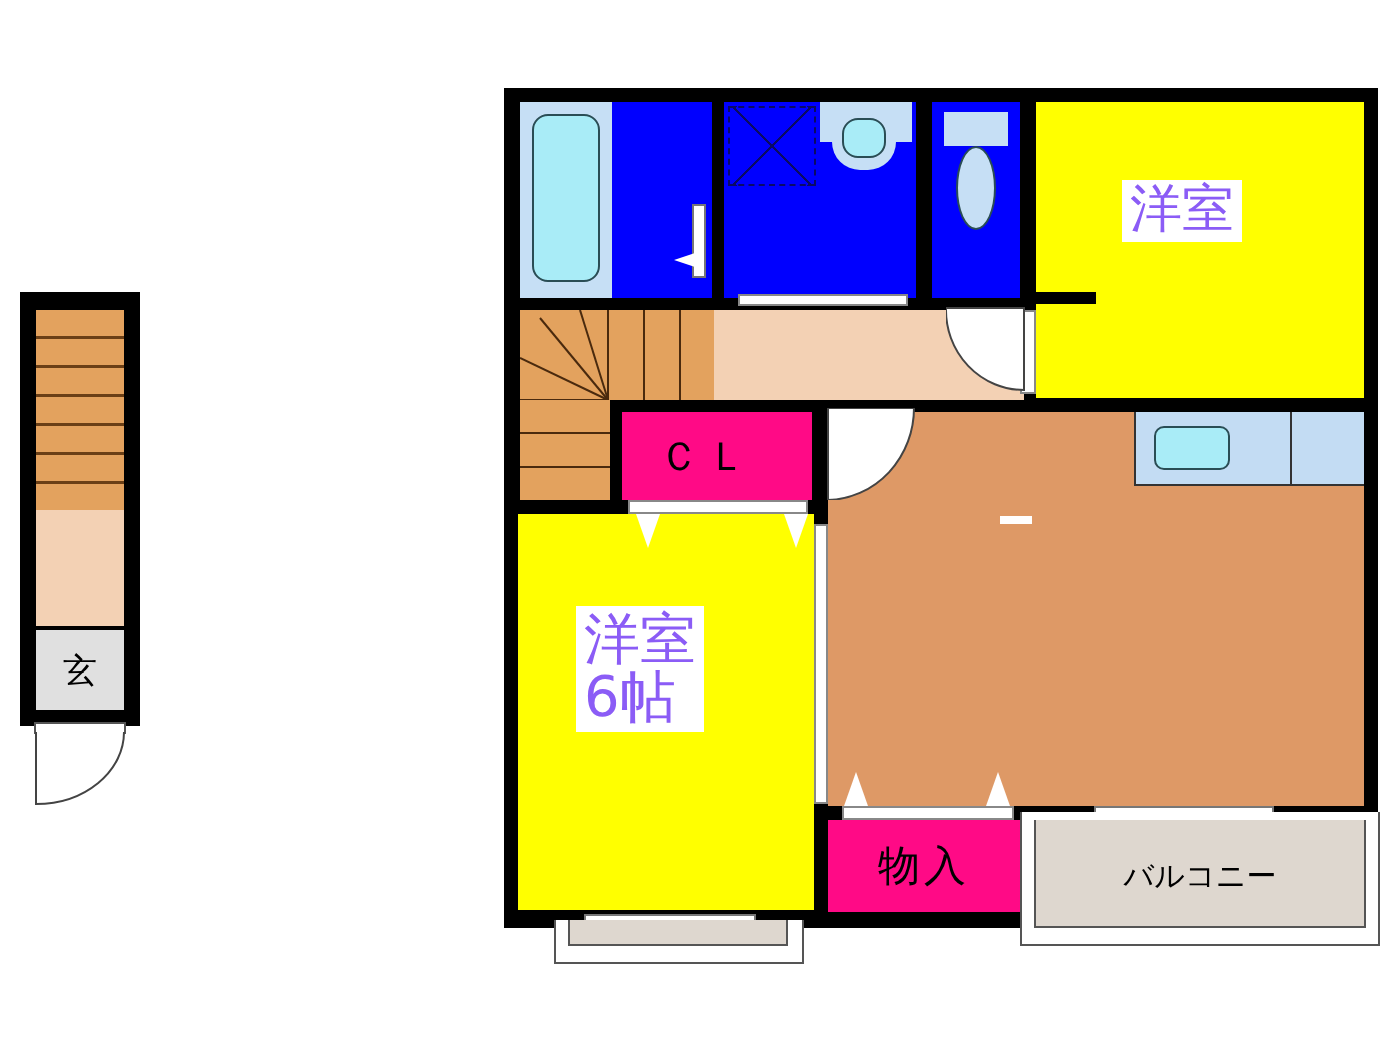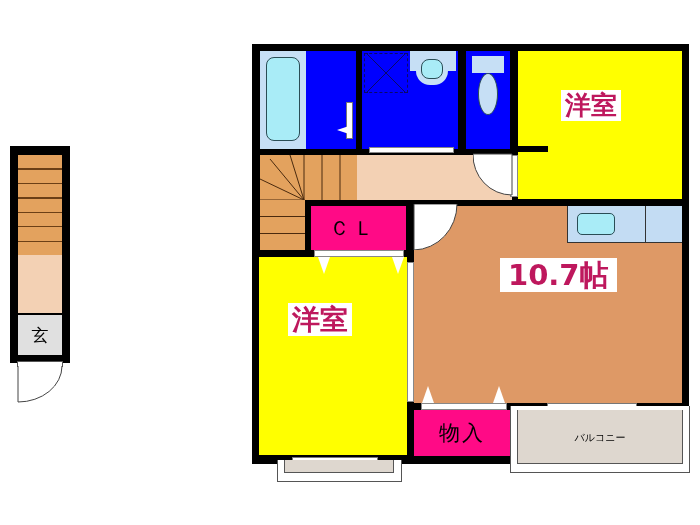--- a/index.html
+++ b/index.html
@@ -1,19 +1,19 @@
 <!DOCTYPE html>
 <html><head>
 <meta charset="utf-8">
 <style>
   html,body{margin:0;padding:0;background:#ffffff;}
   body{width:700px;height:525px;position:relative;overflow:hidden;font-family:"DejaVu Sans","Liberation Sans",sans-serif;}
   .abs{position:absolute;box-sizing:border-box;}
   .wall{background:#000;}
-  .label-box{background:#fff;color:#be185d;line-height:1.05;padding:2px 4px;font-weight:bold;}
+  .label-box{background:#fff;color:#8b5cf6;line-height:1.05;padding:2px 4px;}
   .lbl{position:absolute;box-sizing:border-box;display:flex;align-items:center;justify-content:center;}
 </style>
 </head>
 <body>
 
 <div class="abs wall" style="left:10px;top:146px;width:60px;height:217px;"></div>
 <div class="abs" style="left:18px;top:155px;width:44px;height:100px;background:#e3a25e;">
   <div class="abs" style="left:0;top:0;width:44px;height:100px;background:repeating-linear-gradient(to bottom,transparent 0,transparent 13px,#6b3f16 13px,#6b3f16 14.5px);"></div>
 </div>
 <div class="abs" style="left:18px;top:255px;width:44px;height:58px;background:#f3d1b4;"></div>
@@ -78,43 +78,43 @@
 <div class="lbl" style="left:311px;top:206px;width:85px;height:44px;font-size:20px;letter-spacing:4px;">ＣＬ</div>
 <div class="abs" style="left:314px;top:250px;width:90px;height:7px;background:#fff;border:1px solid #888;"></div>
 
 <div class="abs" style="left:259px;top:257px;width:148px;height:198px;background:#ffff00;"></div>
 <svg class="abs" style="left:318px;top:257px;" width="90" height="18" viewBox="0 0 90 18">
   <path d="M0 0 L12 0 L6 17 Z" fill="#fff"></path>
     <path d="M74 0 L86 0 L80 17 Z" fill="#fff"></path>
 </svg>
 <div class="abs label-box" style="left:288px;top:303px;font-size:28px;">
   <div>洋室</div>
+  <div>6帖</div>
 </div>
 <div class="abs" style="left:407px;top:262px;width:7px;height:140px;background:#fff;border:1px solid #888;"></div>
 <div class="abs" style="left:292px;top:457px;width:86px;height:7px;background:#fff;border:1px solid #777;"></div>
 <div class="abs" style="left:277px;top:460px;width:125px;height:22px;border:1.5px solid #555;border-top:none;background:#fff;">
   <div class="abs" style="left:6px;top:0;width:110px;height:13px;border:1.5px solid #555;border-top:none;background:#ded7cf;"></div>
 </div>
 
 <div class="abs" style="left:414px;top:206px;width:268px;height:197px;background:#de9966;"></div>
 <svg class="abs" style="left:413px;top:204px;" width="46" height="46" viewBox="0 0 46 46">
   <path d="M1 0 L44 0 A44 46 0 0 1 1 46 Z" fill="#fff" stroke="#444" stroke-width="1"></path>
 </svg>
 <div class="abs" style="left:567px;top:206px;width:115px;height:37px;background:#c3dcf3;border-left:1px solid #333;border-bottom:1px solid #333;">
   <div class="abs" style="left:9px;top:7px;width:38px;height:22px;background:#a9ecf7;border:1.5px solid #2a4d55;border-radius:5px;"></div>
   <div class="abs" style="left:77px;top:0;width:1px;height:36px;background:#333;"></div>
 </div>
 <div class="abs label-box" style="left:500px;top:258px;font-size:29px;padding:2px 8px;">
-  <div>10.7帖</div>
 </div>
 <svg class="abs" style="left:422px;top:386px;" width="90" height="18" viewBox="0 0 90 18">
   <path d="M6 0 L12 17 L0 17 Z" fill="#fff"></path>
     <path d="M77 0 L83 17 L71 17 Z" fill="#fff"></path>
 </svg>
 <div class="abs" style="left:421px;top:403px;width:86px;height:7px;background:#fff;border:1px solid #888;"></div>
 
 <div class="abs" style="left:414px;top:410px;width:96px;height:46px;background:#ff0a86;"></div>
 <div class="lbl" style="left:414px;top:410px;width:96px;height:46px;font-size:21px;letter-spacing:2px;">物入</div>
 
 <div class="abs" style="left:547px;top:403px;width:90px;height:7px;background:#fff;border:1px solid #777;"></div>
 <div class="abs" style="left:510px;top:406px;width:180px;height:67px;border:1.5px solid #555;border-top:none;background:#fff;"></div>
 <div class="abs" style="left:517px;top:410px;width:166px;height:54px;background:#ded7cf;border:1.5px solid #555;border-top:none;"></div>
-<div class="lbl" style="left:517px;top:412px;width:166px;height:52px;font-size:10px;">バルコニー</div>
+<div class="lbl" style="left:517px;top:412px;width:166px;height:52px;font-size:15px;">バルコニー</div>
 
 </body></html>

